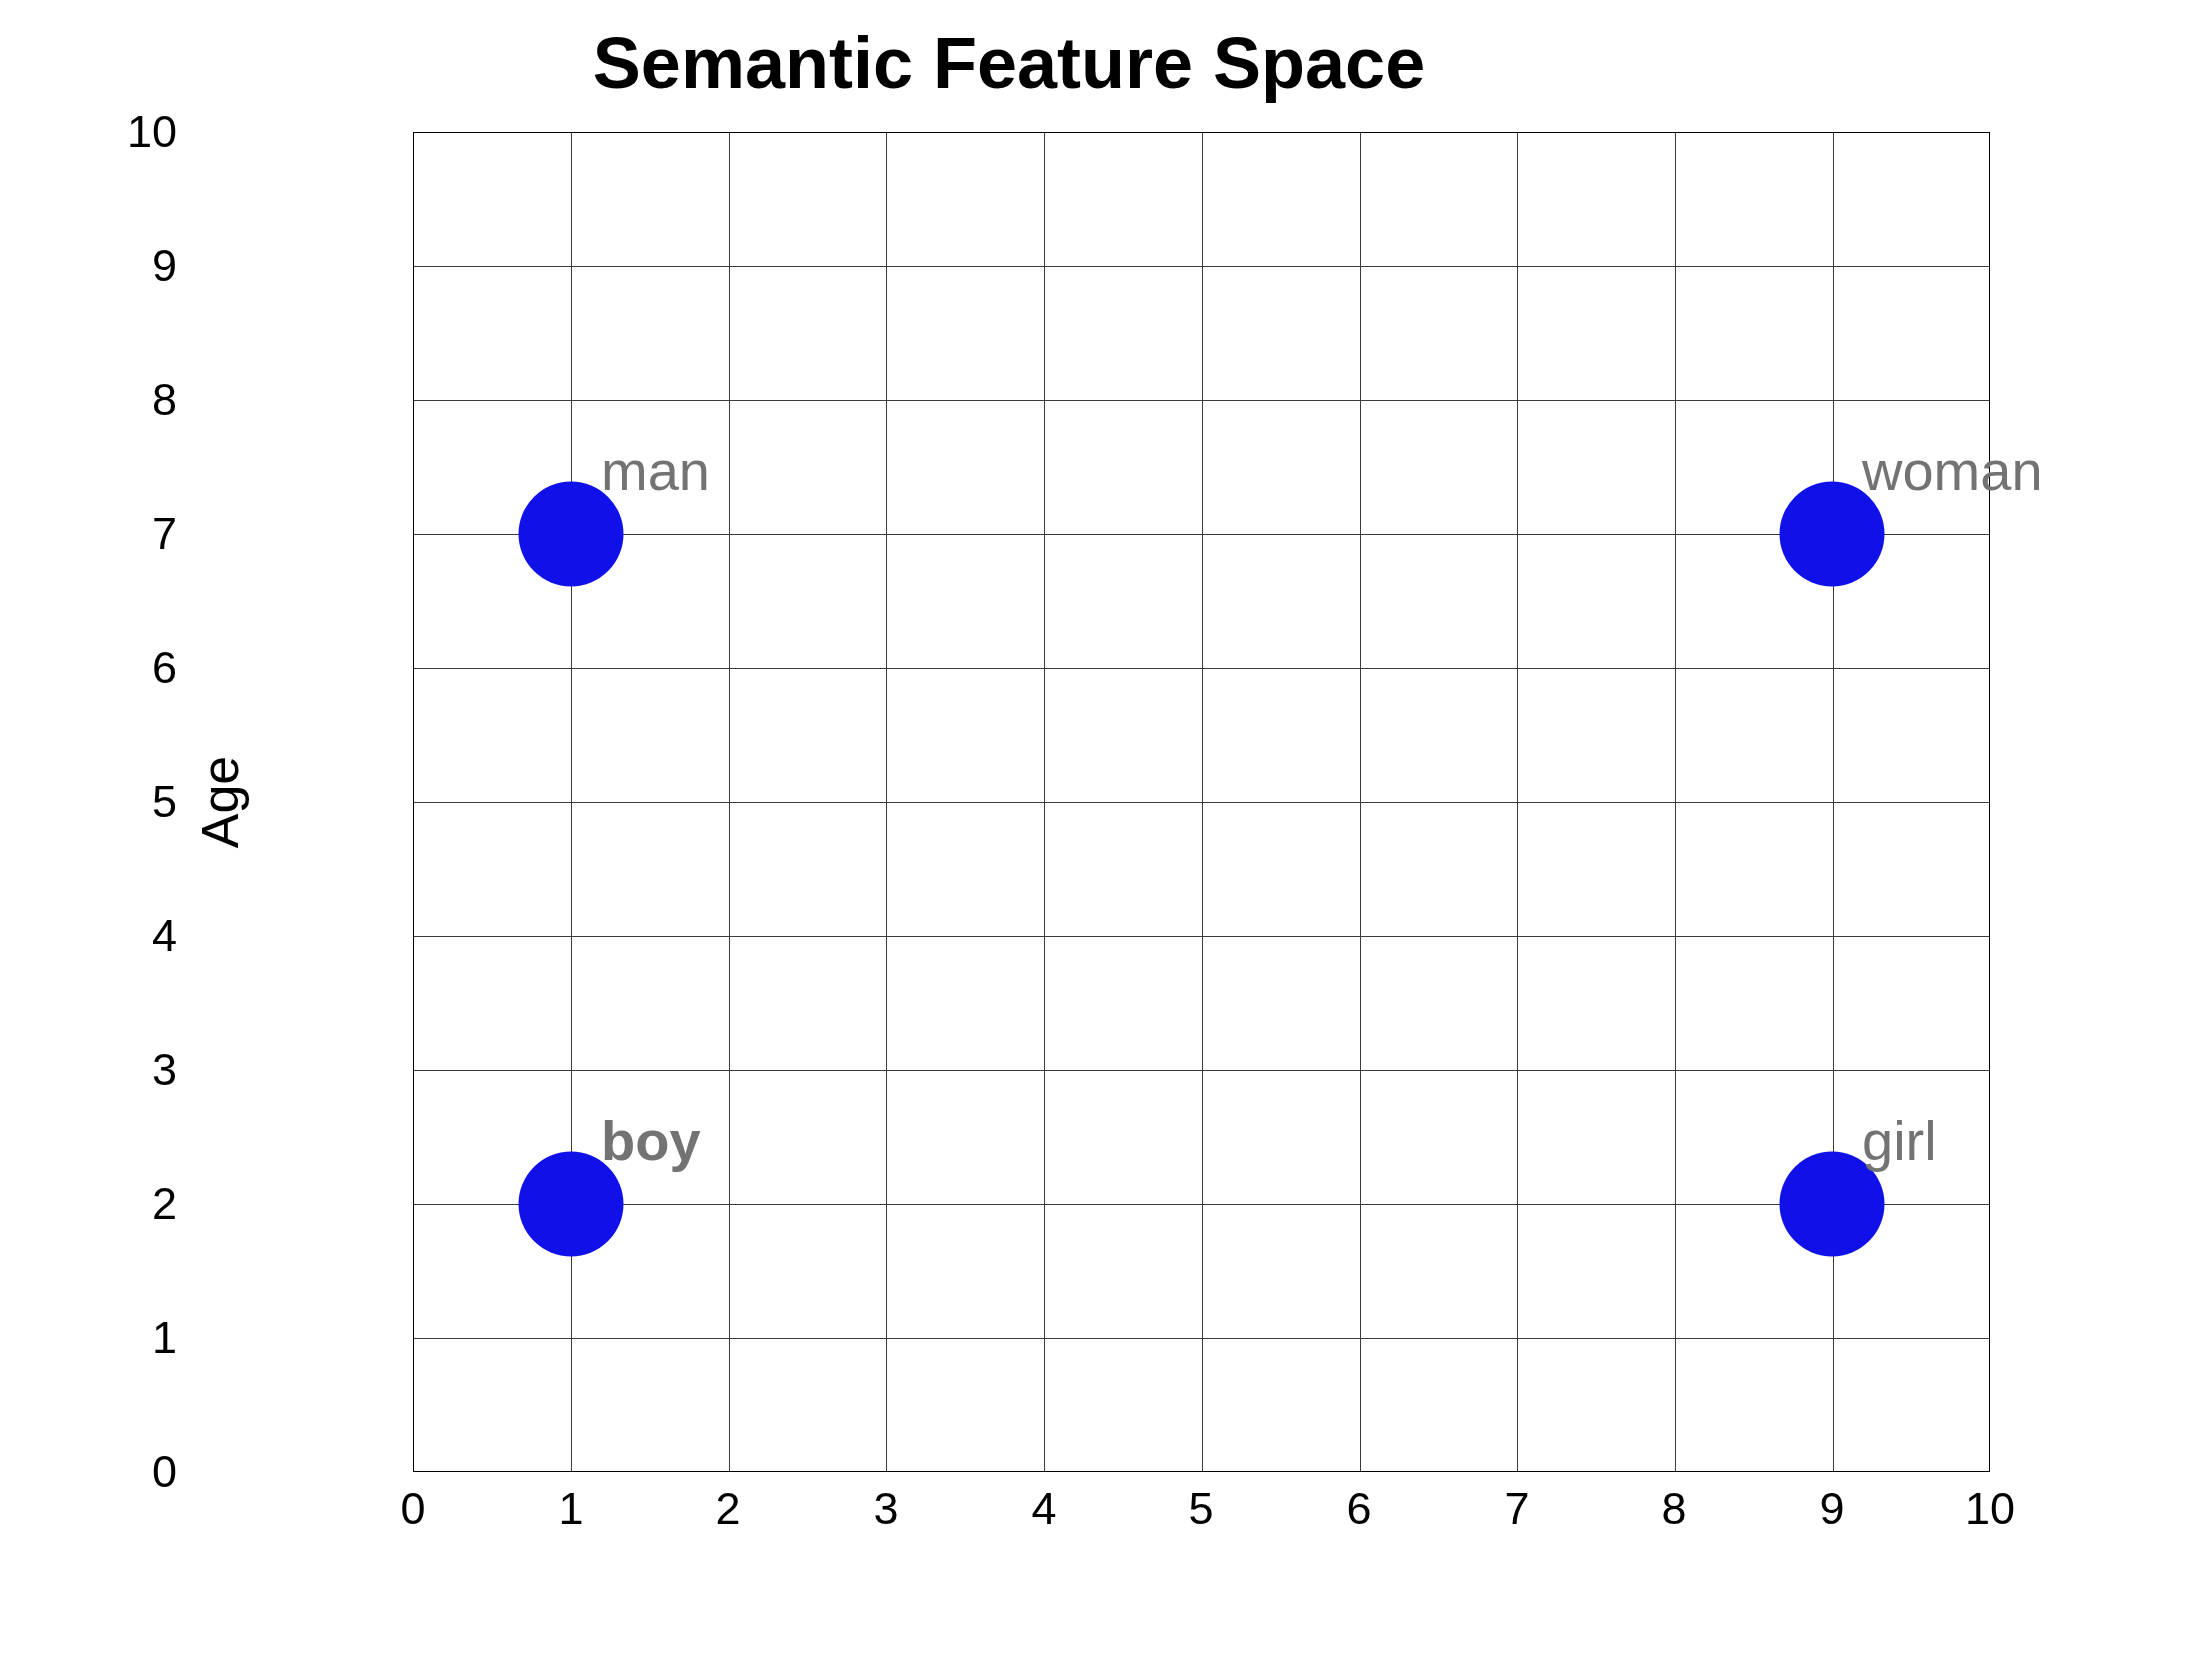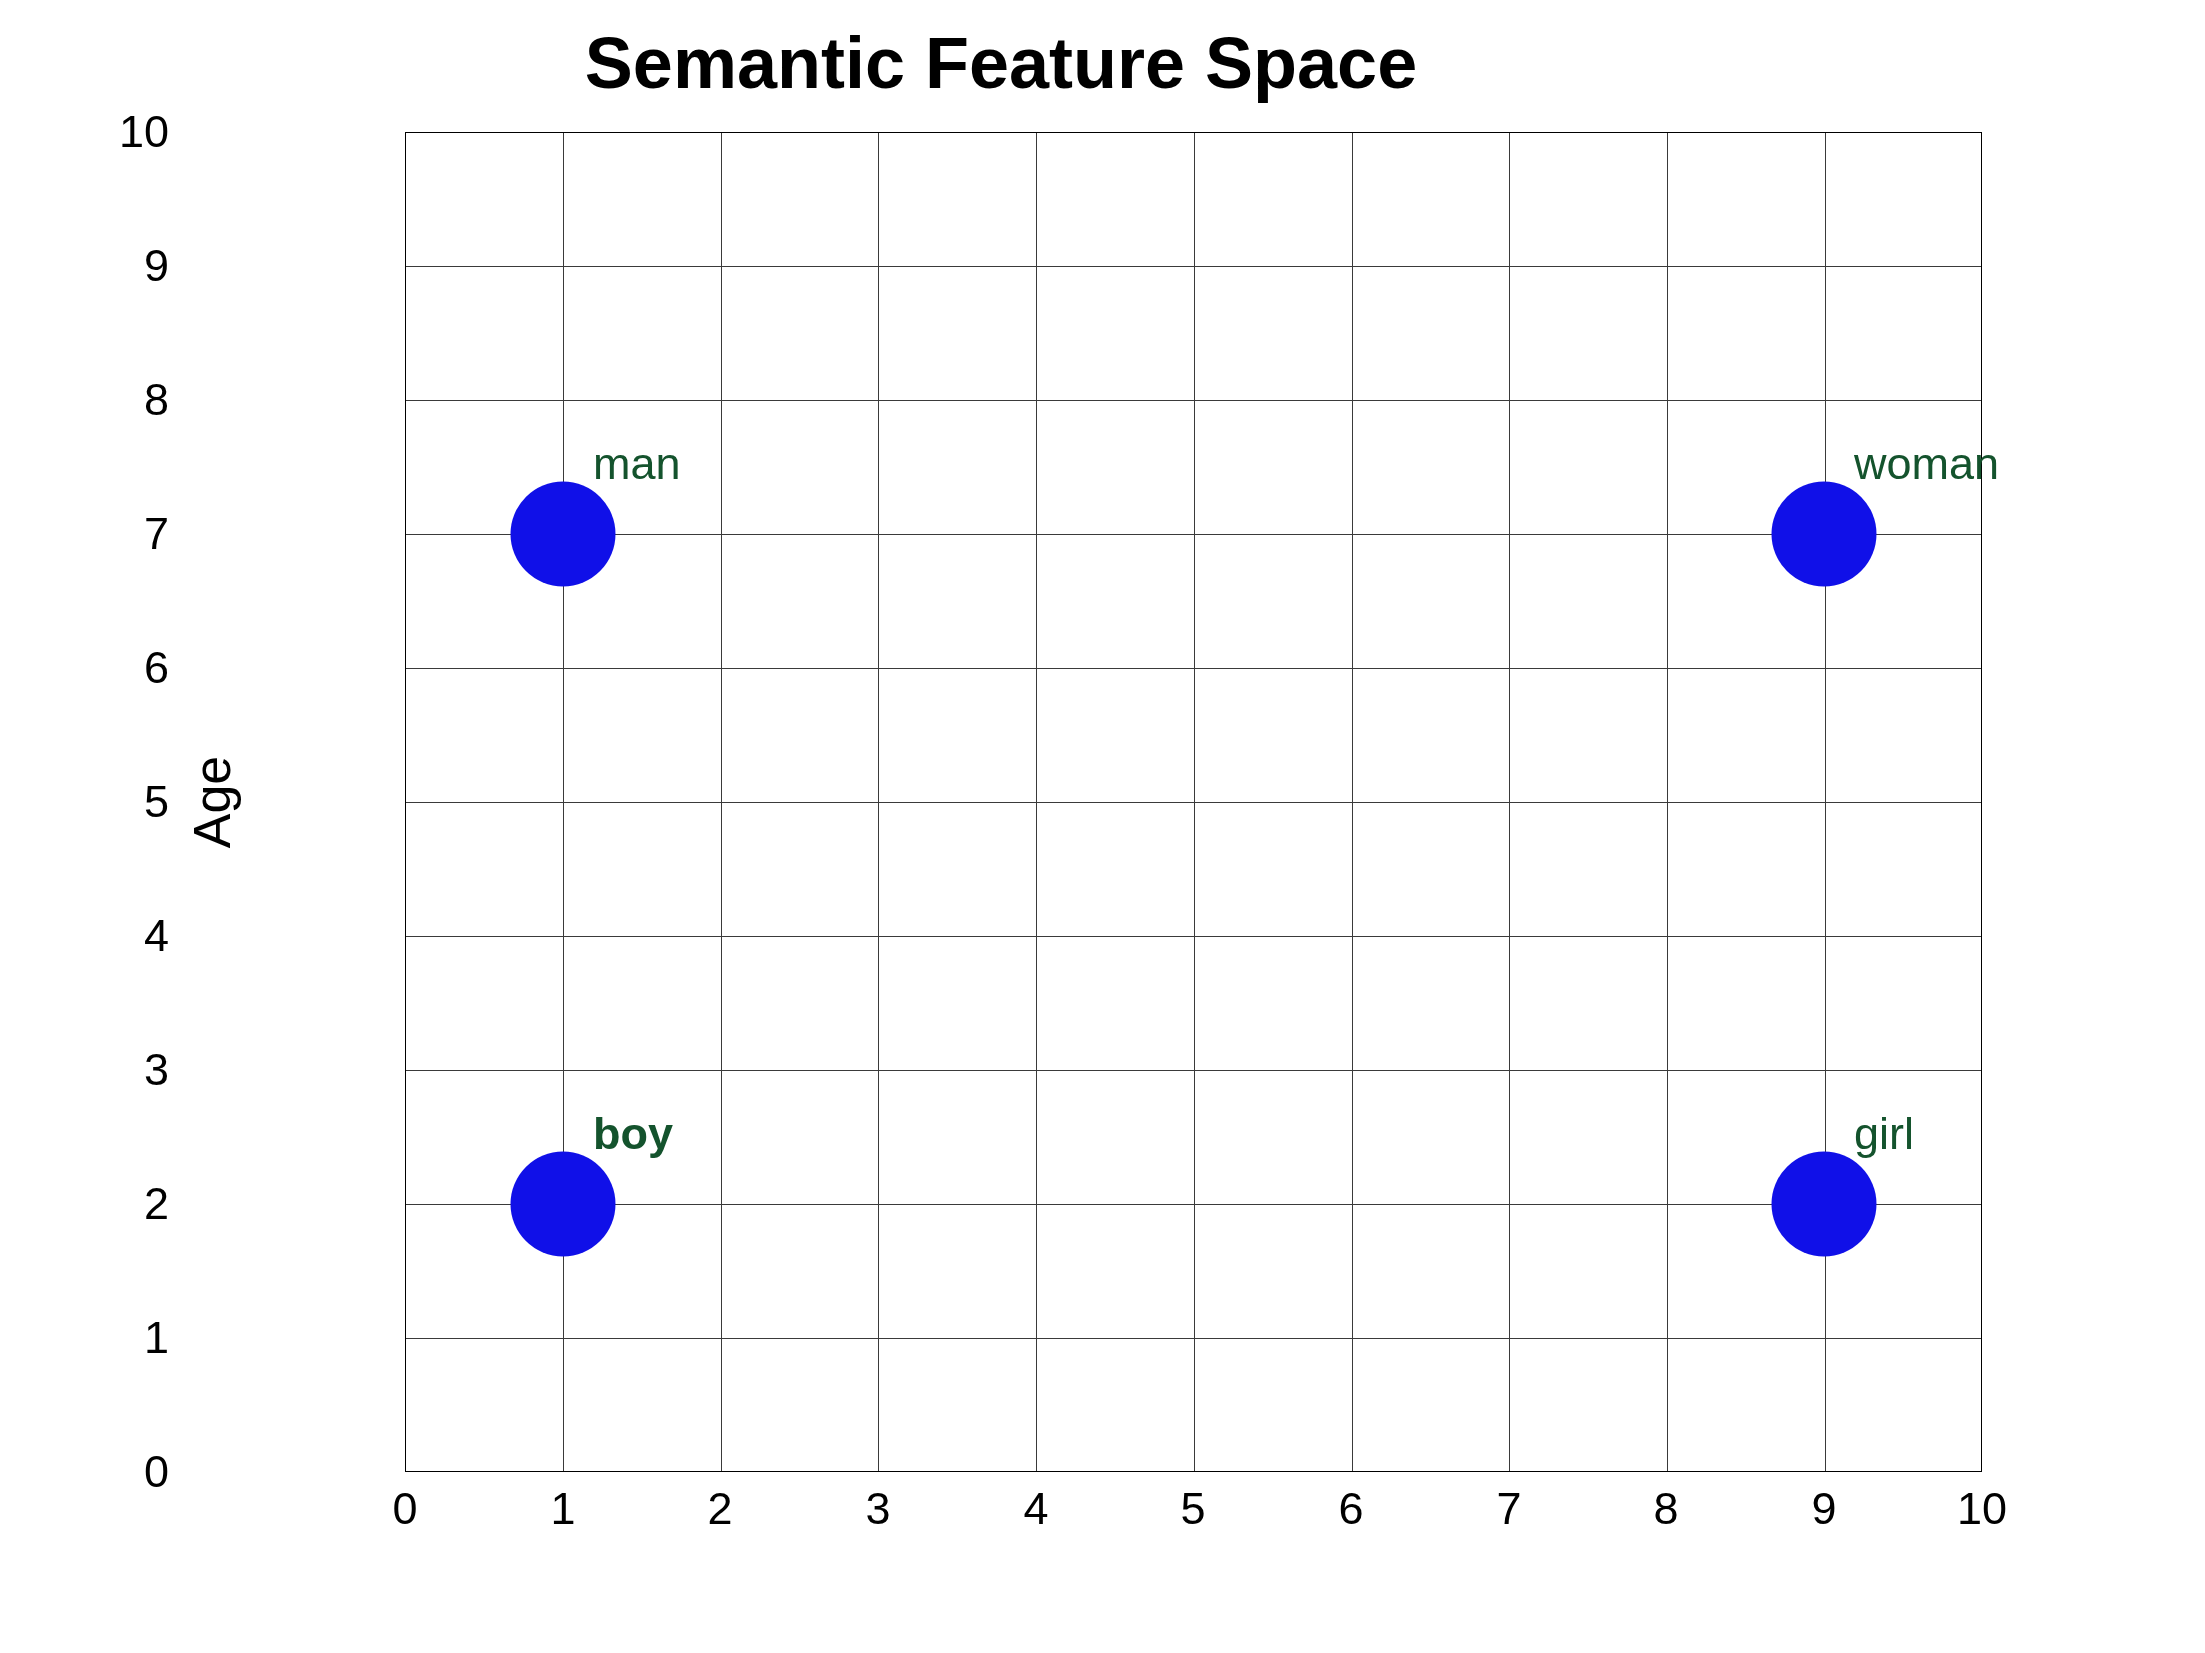--- a/index.html
+++ b/index.html
@@ -1,26 +1,26 @@
 <!DOCTYPE html>
 <html style="font-size:8.8px"><head>
 <meta charset="utf-8">
 <style>
 html,body{margin:0;padding:0;width:2205px;height:1654px;background:#fff;font-family:Arial,Helvetica,sans-serif}
-.figure{position:absolute;left:8px;top:0;width:1986px;height:1654px}
+.figure{position:absolute;left:16px;top:0;width:1986px;height:1654px}
 .title{position:absolute;width:100%;text-align:center;top:22px;font-size:72px;font-weight:700;color:#000}
 .plot{position:absolute;left:397px;top:132px;width:1577px;height:1340px;border:1.7px solid #000;box-sizing:border-box}
 .grid-v{position:absolute;top:0;bottom:0;width:1.1px;background:#3a3a3a}
 .grid-h{position:absolute;left:0;right:0;height:1.1px;background:#3a3a3a}
 .tick-x{position:absolute;top:1353px;font-size:45px;color:#000;transform:translateX(-50%)}
 .tick-y{position:absolute;right:1825px;font-size:45px;color:#000;transform:translateY(-50%);text-align:right;width:66px}
 .xlabel{position:absolute;width:100%;text-align:center;top:1544px;font-size:52px;color:#000}
 .ylabel{position:absolute;left:204px;top:802px;font-size:52px;color:#000;transform:translate(-50%,-50%) rotate(-90deg);transform-origin:center}
 .pt{position:absolute;width:105px;height:105px;border-radius:50%;background:#1010e8;transform:translate(-50%,-50%)}
-.lbl{position:absolute;font-size:45px;color:#14532d;white-space:nowrap}
+.lbl{position:absolute;font-size:56px;color:#737373;white-space:nowrap}
 </style>
 </head>
 <body>
 
 <div class="figure">
   <div class="title">Semantic Feature Space</div>
   <div class="ylabel">Age</div>
   <div id="axes" class="plot">
       <div class="grid-v" style="left: 157px;"></div>
       <div class="grid-v" style="left: 315px;"></div>

